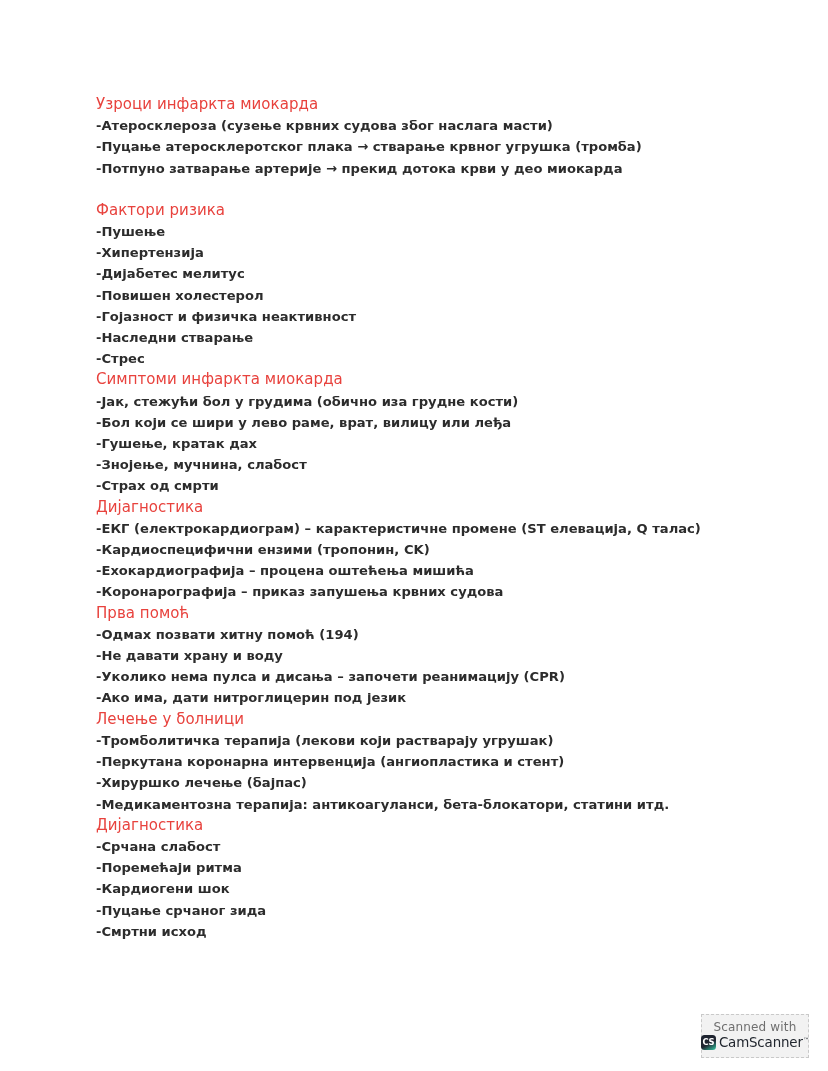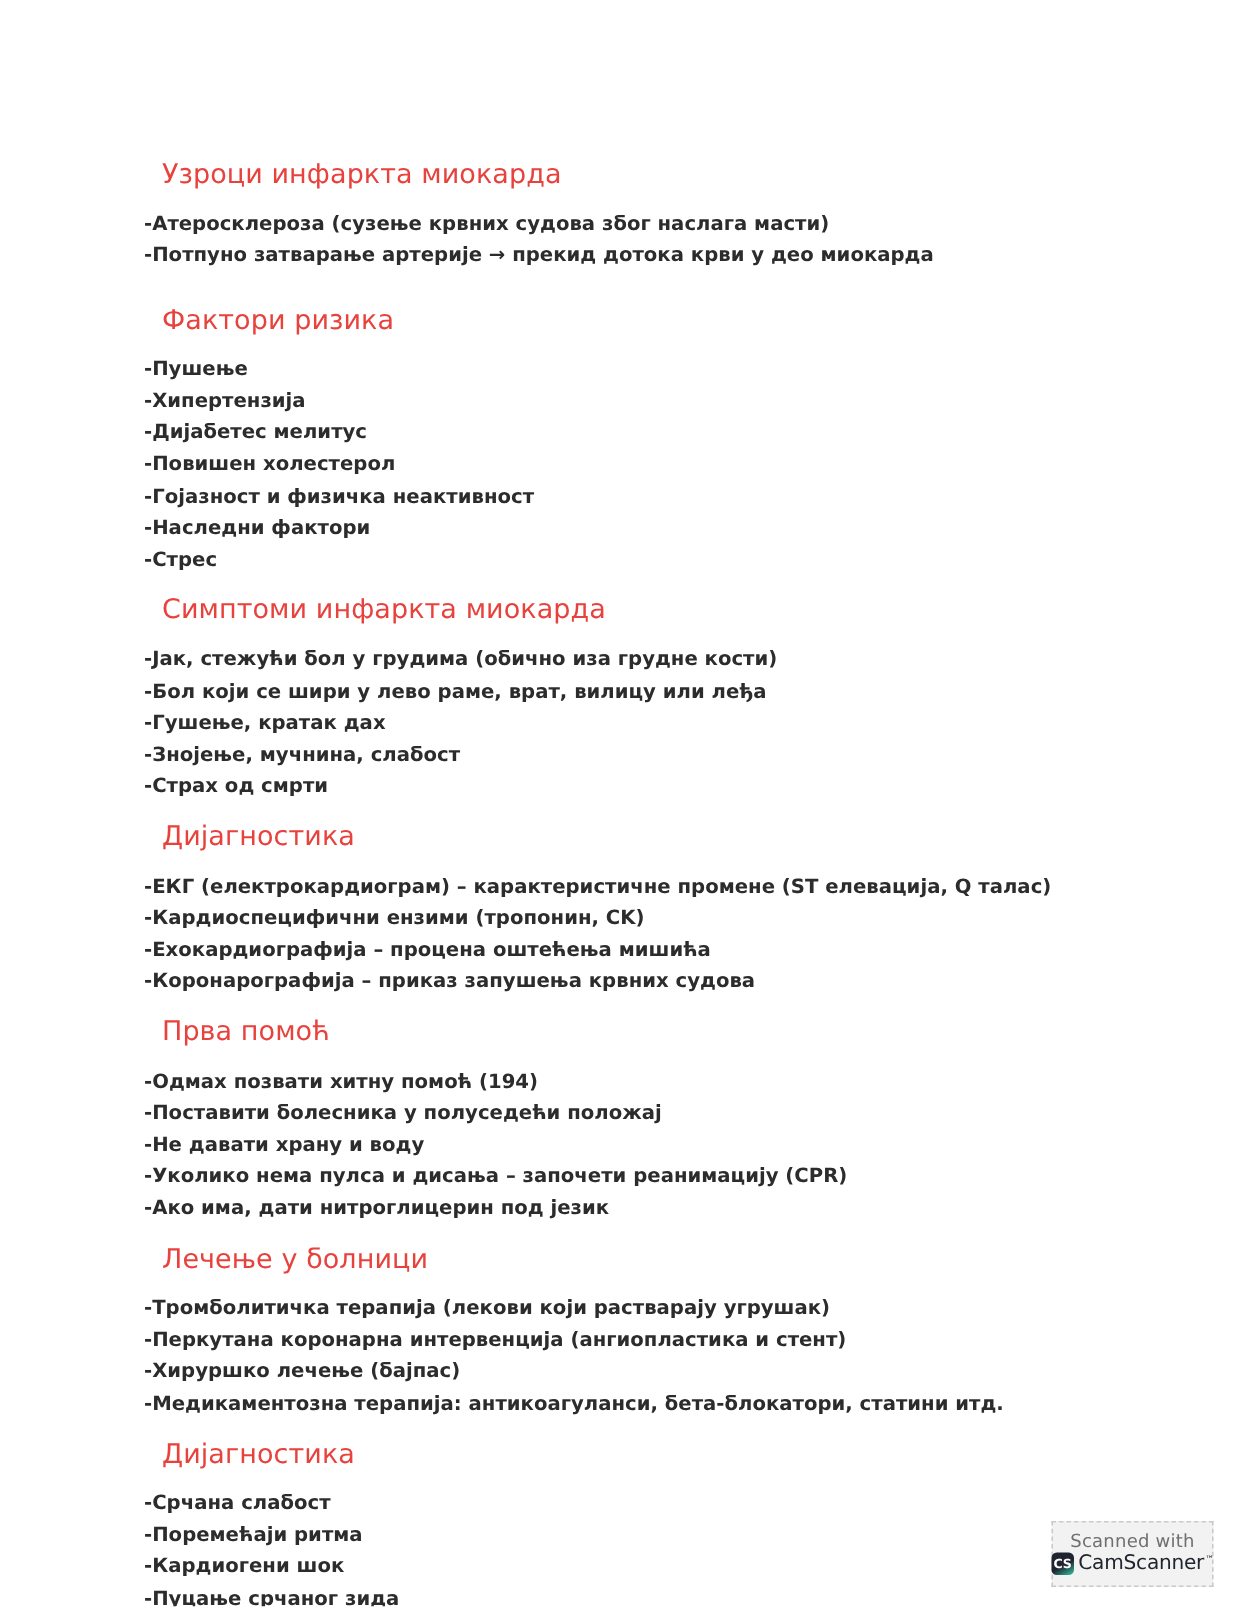--- a/index.html
+++ b/index.html
@@ -33,25 +33,25 @@
     margin: 0;
   }
 
   
   .section.gap-before {
     margin-top: 21px;
   }
 
   .section-heading {
     color: #e8423d;
-    font-size: 18px;
+    font-size: 15px;
     line-height: 21.2px;
     font-weight: 400;
     letter-spacing: 0.05px;
-    margin: 12px;
+    margin: 0;
     white-space: nowrap;
   }
 
   .items {
     list-style: none;
     margin: 0;
     padding: 0;
   }
 
   .item {
@@ -128,32 +128,33 @@
 </head>
 <body>
 
 <div id="page">
 
   <div id="content">
       <div class="section">
         <div class="section-heading">Узроци инфаркта миокарда</div>
         <ul class="items">
           <li class="item">-Атеросклероза (сузење крвних судова због наслага масти)</li>
+          <li class="item">-Пуцање атеросклеротског плака → стварање крвног угрушка (тромба)</li>
           <li class="item">-Потпуно затварање артерије → прекид дотока крви у део миокарда</li>
         </ul>
       </div>
       <div class="section gap-before">
         <div class="section-heading">Фактори ризика</div>
         <ul class="items">
           <li class="item">-Пушење</li>
           <li class="item">-Хипертензија</li>
           <li class="item">-Дијабетес мелитус</li>
           <li class="item">-Повишен холестерол</li>
           <li class="item">-Гојазност и физичка неактивност</li>
-          <li class="item">-Наследни фактори</li>
+          <li class="item">-Наследни стварање</li>
           <li class="item">-Стрес</li>
         </ul>
       </div>
       <div class="section">
         <div class="section-heading">Симптоми инфаркта миокарда</div>
         <ul class="items">
           <li class="item">-Јак, стежући бол у грудима (обично иза грудне кости)</li>
           <li class="item">-Бол који се шири у лево раме, врат, вилицу или леђа</li>
           <li class="item">-Гушење, кратак дах</li>
           <li class="item">-Знојење, мучнина, слабост</li>
@@ -166,21 +167,20 @@
           <li class="item">-ЕКГ (електрокардиограм) – карактеристичне промене (ST елевација, Q талас)</li>
           <li class="item">-Кардиоспецифични ензими (тропонин, CK)</li>
           <li class="item">-Ехокардиографија – процена оштећења мишића</li>
           <li class="item">-Коронарографија – приказ запушења крвних судова</li>
         </ul>
       </div>
       <div class="section">
         <div class="section-heading">Прва помоћ</div>
         <ul class="items">
           <li class="item">-Одмах позвати хитну помоћ (194)</li>
-          <li class="item">-Поставити болесника у полуседећи положај</li>
           <li class="item">-Не давати храну и воду</li>
           <li class="item">-Уколико нема пулса и дисања – започети реанимацију (CPR)</li>
           <li class="item">-Ако има, дати нитроглицерин под језик</li>
         </ul>
       </div>
       <div class="section">
         <div class="section-heading">Лечење у болници</div>
         <ul class="items">
           <li class="item">-Тромболитичка терапија (лекови који растварају угрушак)</li>
           <li class="item">-Перкутана коронарна интервенција (ангиопластика и стент)</li>

